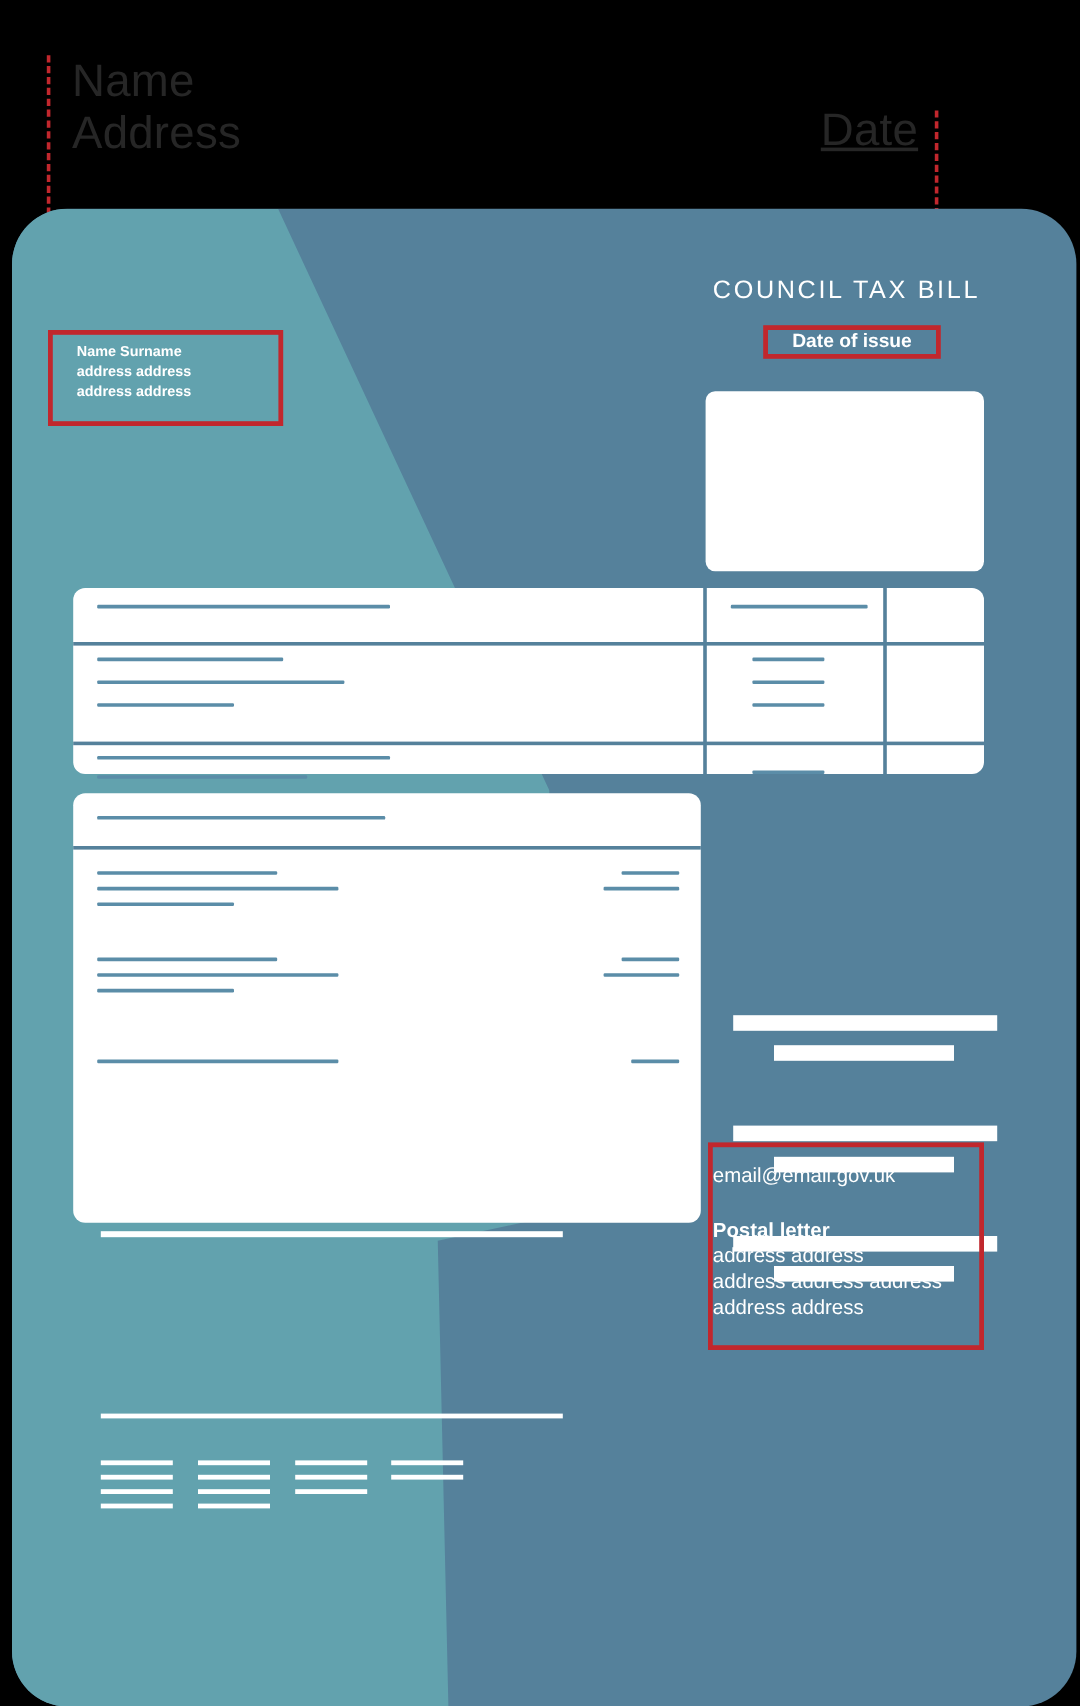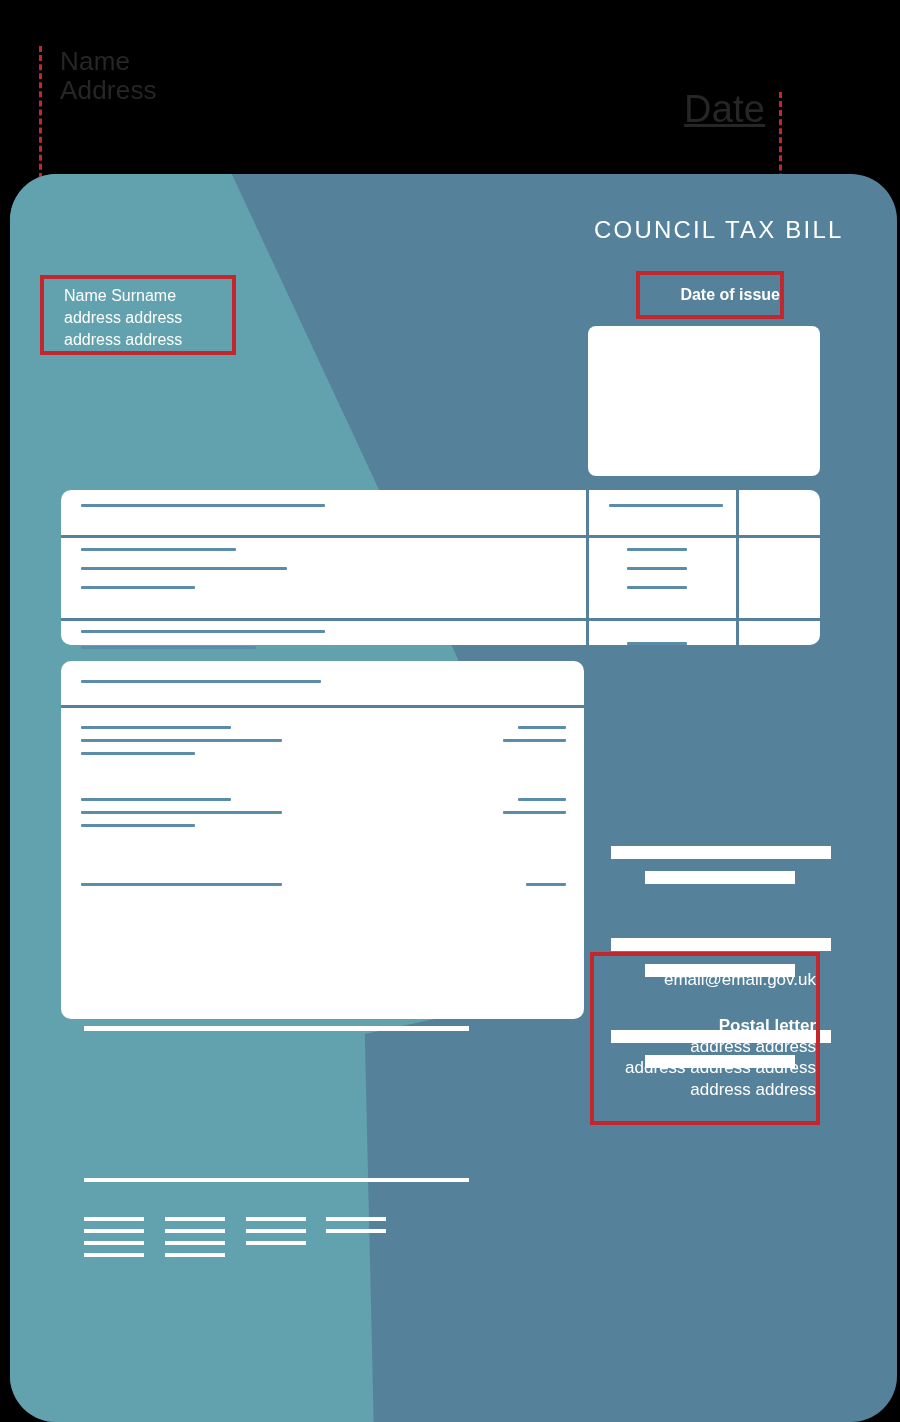--- a/index.html
+++ b/index.html
@@ -12,21 +12,21 @@
 
   
   .annot {
     position:absolute;
     color:#262626;
     font-weight:300;
     line-height:1.12;
     white-space:pre-line;
     letter-spacing:0.2px;
   }
-  #annot-name-address { left:60px; top:47px; font-size:26px; }
+  #annot-name-address { left:60px; top:47px; font-size:38px; }
   #annot-date        { left:684px; top:88px; font-size:38px;text-decoration:underline; }
   #annot-issuer      { left:604px; top:1175px; font-size:38px; }
 
   
   .dash-v {
     position:absolute; width:0;
     border-left:3px dashed #C1272D;
   }
   #dash-left  { left:39px;  top:46px;  height:296px; }
   #dash-right { left:779px; top:92px;  height:196px; }
@@ -42,40 +42,40 @@
   }
   
   #doc .teal-shape {
     position:absolute; inset:0;
     background:#62A2AE;
     clip-path:polygon(0 0, 25% 0, 50.5% 485px, 50.5% 840px, 40% 860px, 41% 1248px, 0 1248px);
   }
 
   
   #bill-title {
-    position:absolute; left:584px; top:42px;
-    color:#ffffff; font-size:24px; font-weight:300;
+    position:absolute; left:584px; top:56px;
+    color:#ffffff; font-size:21px; font-weight:300;
     letter-spacing:2.2px; white-space:nowrap;
   }
 
   
   .redbox { position:absolute; border:4px solid #C1272D; }
 
   #recipient-box {
     left:30px; top:101px; width:196px; height:80px;
     padding:6px 0 0 20px;
   }
   #recipient-box .line {
-    color:#ffffff; font-size:16px; font-weight:400; line-height:1.37;
+    color:#ffffff; font-size:12px; font-weight:700; line-height:1.37;
     white-space:nowrap;
   }
 
   #date-box {
-    left:626px; top:97px; width:148px; height:48px;
-    display:flex; align-items:center; justify-content:flex-end;
+    left:626px; top:97px; width:148px; height:28px;
+    display:flex; align-items:center; justify-content:center;
   }
   #date-box .lbl { color:#ffffff; font-size:16px; font-weight:bold; white-space:nowrap; }
 
   
   #logo-card {
     position:absolute; left:578px; top:152px;
     width:232px; height:150px;
     background:#ffffff; border-radius:8px;
   }
 
@@ -107,21 +107,21 @@
   #detail-panel .head-rule {
     position:absolute; left:0; right:0; top:44px; height:3px; background:#55819B;
   }
 
   
   .wbar { position:absolute; background:#ffffff; height:13px; }
 
   
   #postal-box {
     left:580px; top:778px; width:230px; height:173px;
-    padding-top:14px; text-align:right;
+    padding-top:14px; text-align:left;
   }
   #postal-box .email {
     color:#ffffff; font-size:17px; font-weight:300; white-space:nowrap;
   }
   #postal-box .pa-title {
     color:#ffffff; font-size:17px; font-weight:bold; margin-top:26px; white-space:nowrap;
   }
   #postal-box .pa-line {
     color:#ffffff; font-size:17px; font-weight:300; line-height:1.25; white-space:nowrap;
   }

